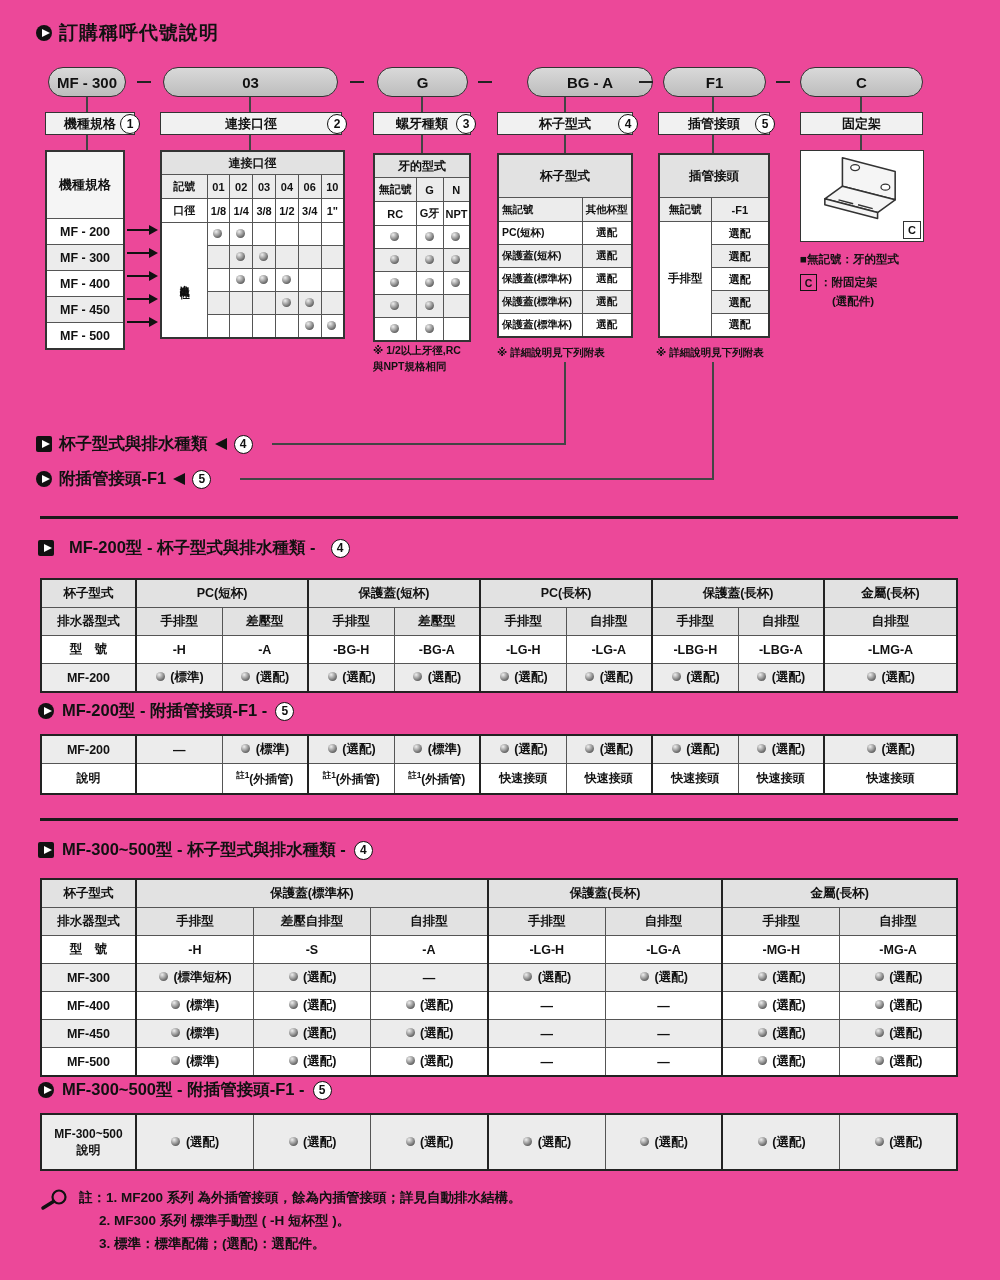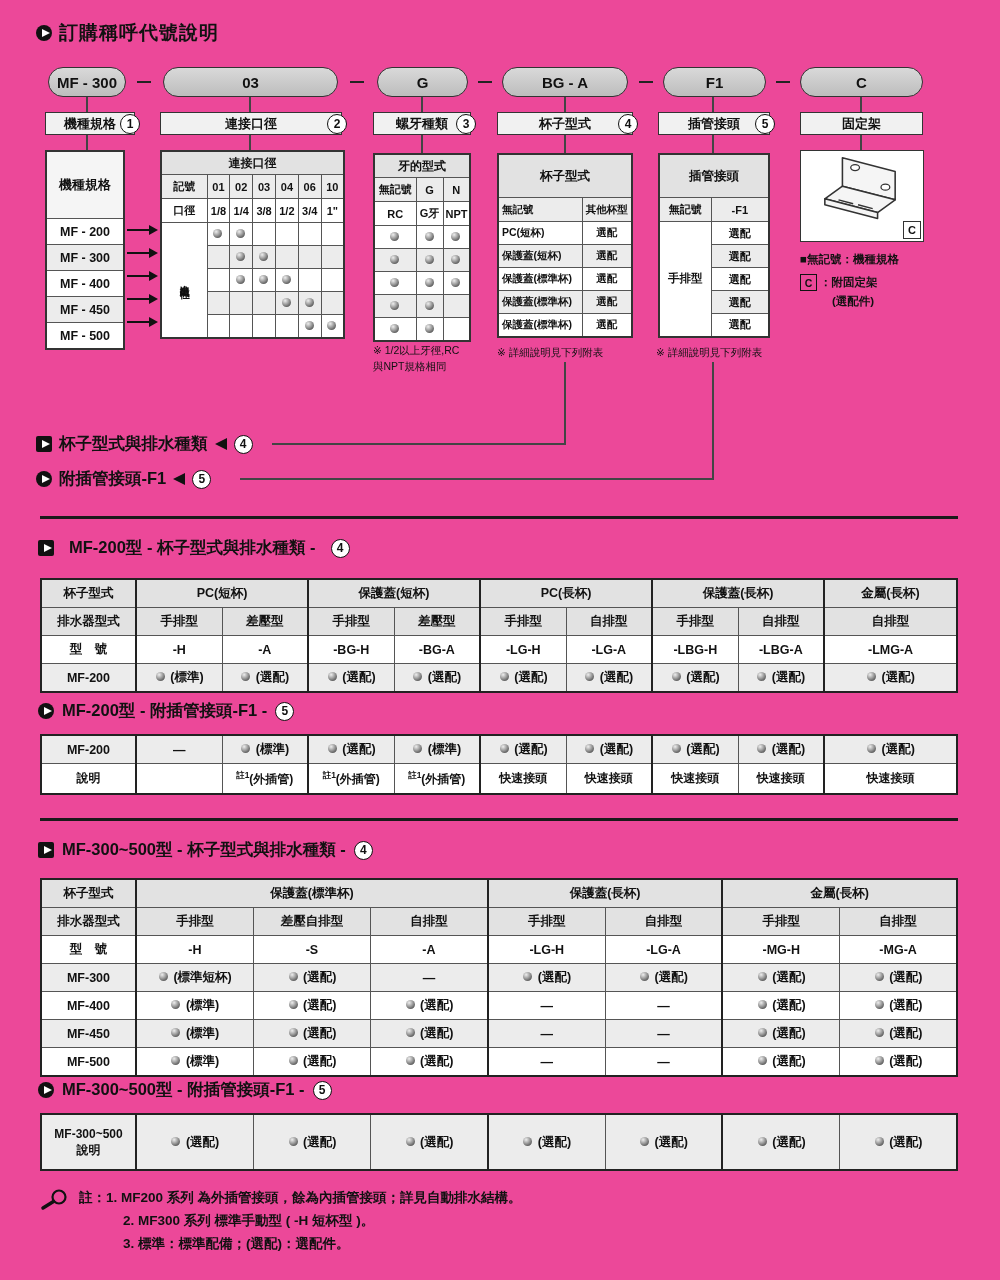--- a/index.html
+++ b/index.html
@@ -45,21 +45,21 @@
   .ttab .mrow{height:23px;}
   .ttab .shade td{background:#ececec;}
   .vcell{background:#fff !important;writing-mode:vertical-rl;text-orientation:upright;
       font-size:10px;letter-spacing:1px;padding:0;}
   .t-model th{height:64px;font-size:13px;background:#f5f5f5;}
   .t-model td{height:23px;font-size:12.5px;background:#fff;}
   .t-model .shade td{background:#ececec;}
   .t-cup td{font-size:10.5px;}
   .t-cup tr:not(.hrow) td:first-child{text-align:left;padding-left:3px;}
   .spanlab{background:#fff !important;font-size:11.5px;}
-  .tnote{position:absolute;font-size:10.5px;font-weight:normal;line-height:1.5;}
+  .tnote{position:absolute;font-size:10.5px;font-weight:bold;line-height:1.5;}
   
   .bracket-box{position:absolute;left:800px;top:150px;width:124px;height:92px;border:1.7px solid #333;background:#fff;box-sizing:border-box;}
   .corner{position:absolute;right:2px;bottom:2px;width:16px;height:16px;border:1.5px solid #333;
       display:flex;align-items:center;justify-content:center;font-size:11px;font-weight:bold;background:#fff;}
   .bknote{position:absolute;font-size:11.5px;font-weight:bold;display:flex;align-items:center;gap:3px;}
   .cbox{display:inline-flex;width:15px;height:15px;border:1.4px solid #111;align-items:center;justify-content:center;
       font-size:10.5px;font-weight:bold;}
   
   .linkrow{position:absolute;display:flex;align-items:center;gap:7px;font-size:16.5px;font-weight:bold;}
   .sec-title{position:absolute;display:flex;align-items:center;gap:8px;font-size:16.5px;font-weight:bold;}
@@ -72,36 +72,36 @@
   .t-mf200 .drow > *:nth-child(even),
   .t-mf200f1 .drow > *:nth-child(even){border-left:2px solid #222;}
   .t-mf300 .drow > *:nth-child(2),.t-mf300 .drow > *:nth-child(5),.t-mf300 .drow > *:nth-child(7),
   .t-mf300f1 .drow > *:nth-child(2),.t-mf300f1 .drow > *:nth-child(5),.t-mf300f1 .drow > *:nth-child(7){border-left:2px solid #222;}
   .btab .hrow1 th + th{border-left:2px solid #222;}
   .th-two span{display:block;line-height:1.35;font-size:12px;}
   .descrow td,.descrow th{height:27px;font-size:12px;}
   
   .footnotes{position:absolute;left:40px;top:1186px;display:flex;gap:9px;font-size:13.5px;font-weight:bold;}
   .fn-lines{line-height:1.72;}
-  .fn-indent{margin-left:44px;}
+  .fn-indent{margin-left:20px;}
 </style>
 </head>
 <body>
 
 <div id="page">
 
   <div class="doc-title">
     <span class="ic-circle"></span>
     <span>訂購稱呼代號說明</span>
   </div>
 
   <div class="pill" style="left:48px;width:78px;">MF - 300</div>
   <div class="pill" style="left:163px;width:175px;">03</div>
   <div class="pill" style="left:377px;width:91px;">G</div>
-  <div class="pill" style="left:502px;width:126px;text-align:center;">BG - A</div>
+  <div class="pill" style="left:527px;width:126px;text-align:center;">BG - A</div>
   <div class="pill" style="left:663px;width:103px;">F1</div>
   <div class="pill" style="left:800px;width:123px;">C</div>
 
   <div class="pdash" style="left:137px;top:81px;"></div>
   <div class="pdash" style="left:350px;top:81px;"></div>
   <div class="pdash" style="left:478px;top:81px;"></div>
   <div class="pdash" style="left:639px;top:81px;"></div>
   <div class="pdash" style="left:776px;top:81px;"></div>
 
   <div class="vline" style="left:86px;top:97px;height:15px;"></div>
@@ -375,21 +375,21 @@
         <ellipse cx="55" cy="17" rx="4.5" ry="3"></ellipse>
         <ellipse cx="86" cy="37" rx="4.5" ry="3"></ellipse>
       </g>
       <g fill="none" stroke="#333" stroke-width="1.4">
         <path d="M38 50 l15 4"></path>
         <path d="M58 55 l15 4"></path>
       </g>
     </svg>
     <div class="corner">C</div>
   </div>
-  <div class="bknote" style="left:800px;top:252px;">■無記號：機種規格</div>
+  <div class="bknote" style="left:800px;top:252px;">■無記號：牙的型式</div>
   <div class="bknote" style="left:800px;top:274px;">
     <span class="cbox">C</span>
     <span>：附固定架</span>
   </div>
   <div class="bknote" style="left:832px;top:294px;">(選配件)</div>
 
   <div class="vline" style="left:564px;top:362px;height:82px;"></div>
   <div class="hline" style="left:272px;top:443px;width:294px;"></div>
   <div class="linkrow" style="left:36px;top:433px;">
     <span class="ic-square"></span>

